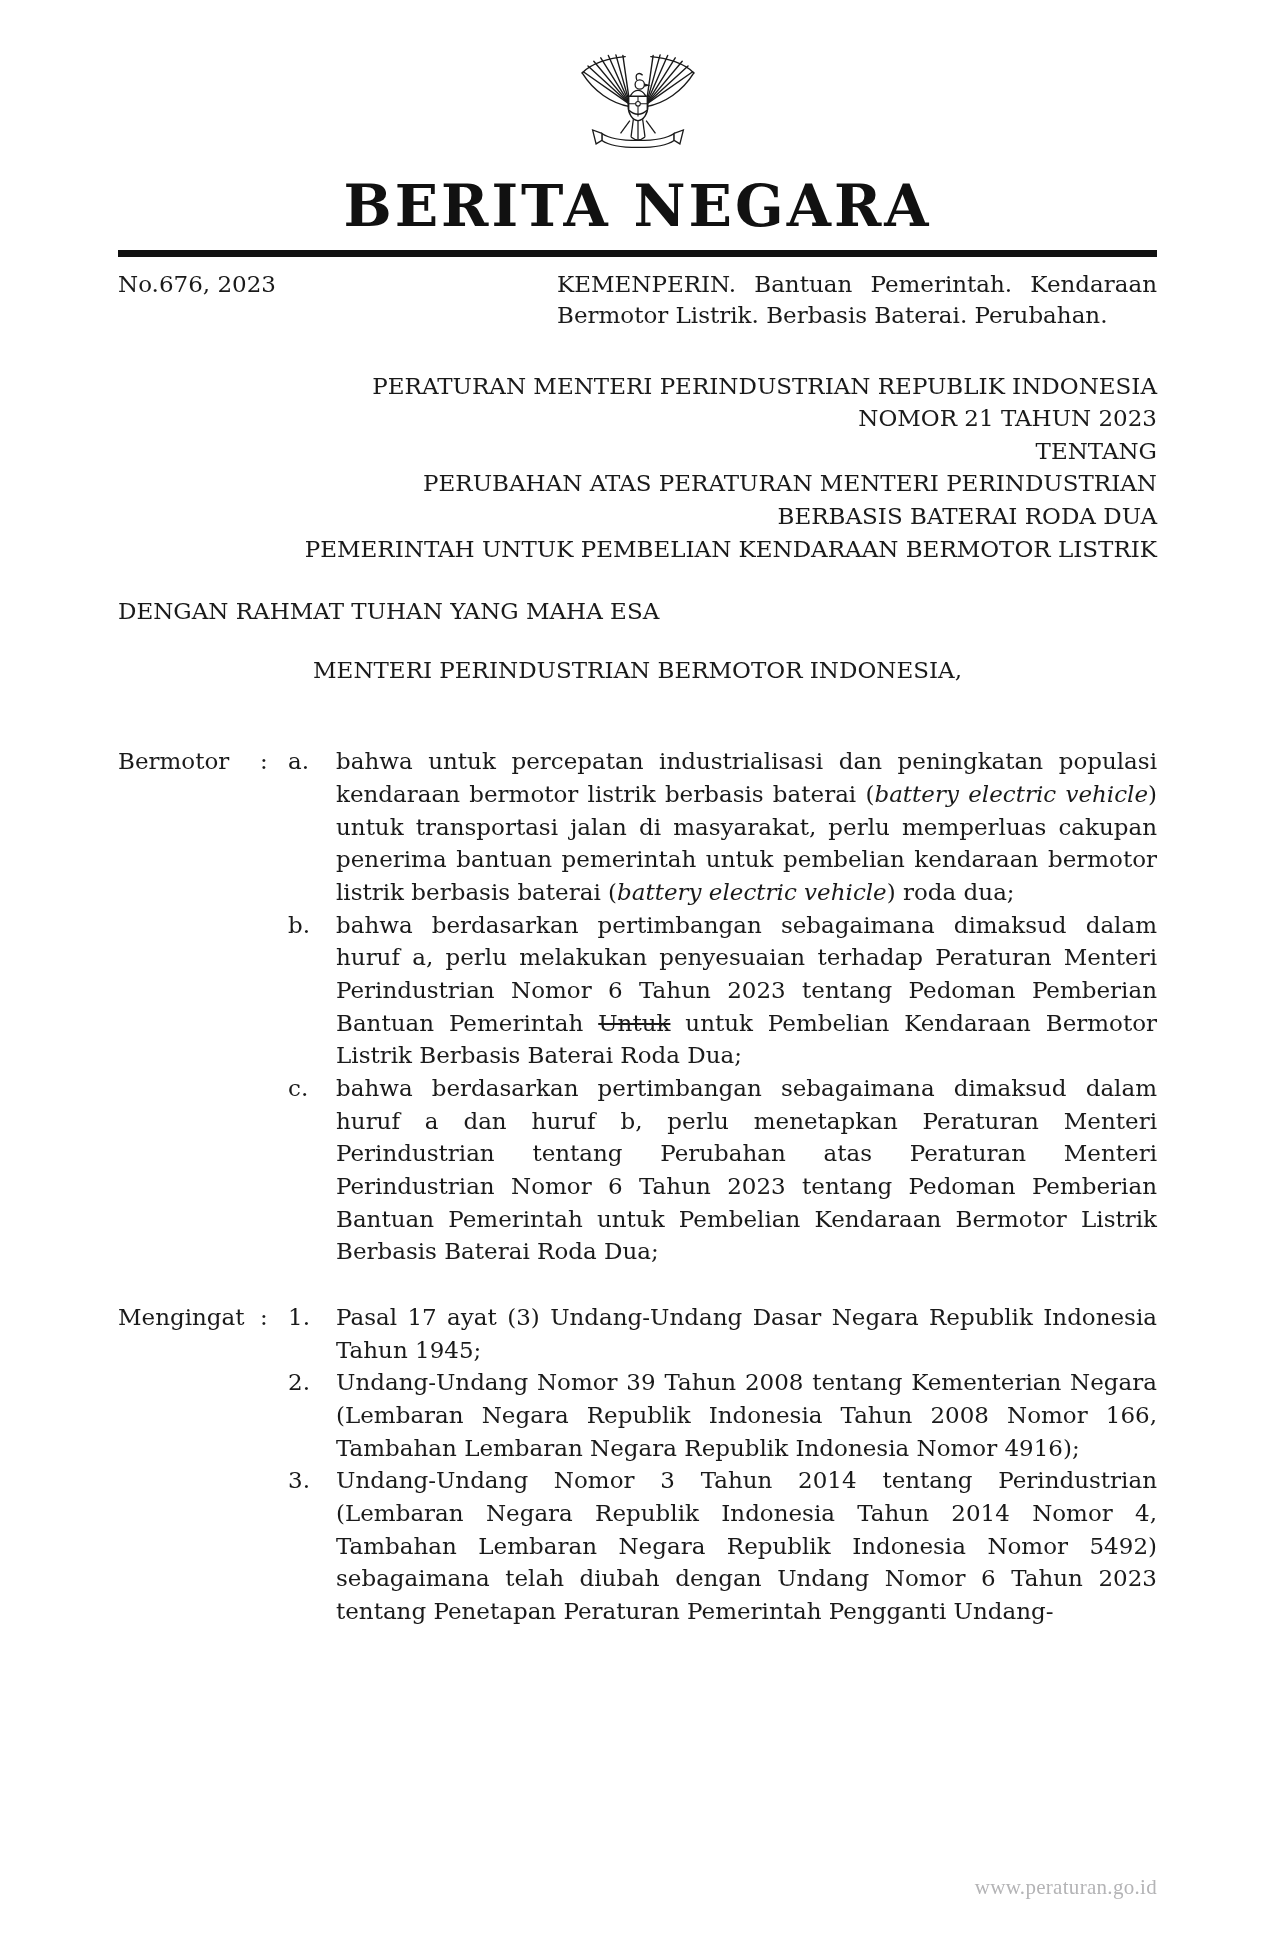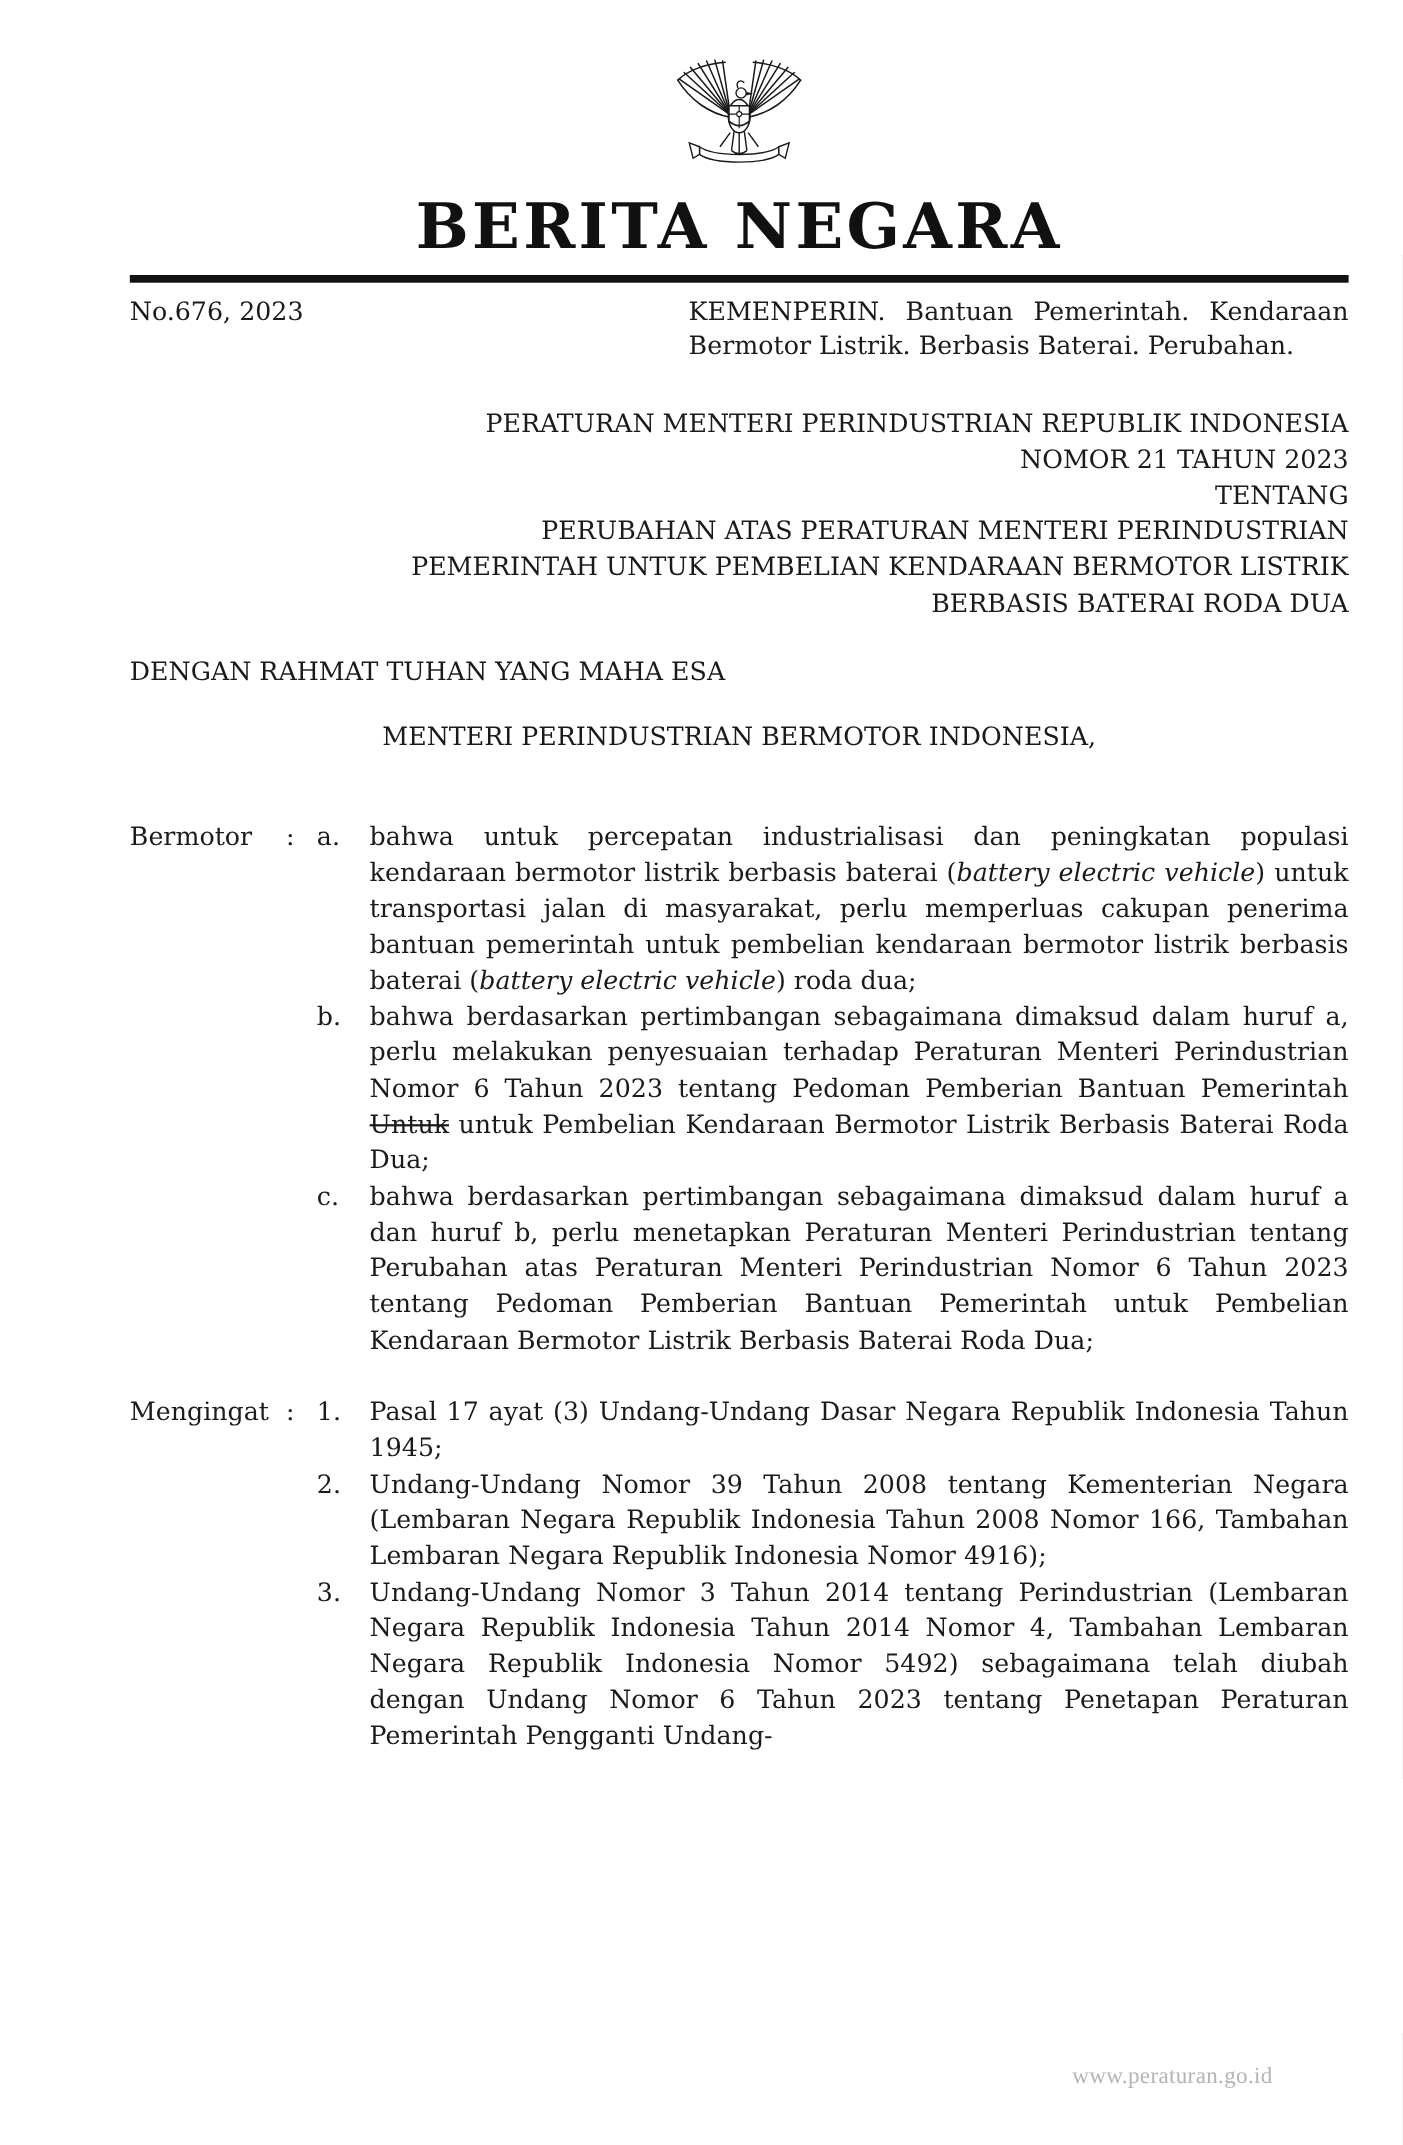--- a/index.html
+++ b/index.html
@@ -1,21 +1,21 @@
 <!DOCTYPE html>
 <html><head>
 <meta charset="utf-8">
 <style>
   * { margin:0; padding:0; box-sizing:border-box; }
   html,body { background:#e9e9e9; }
   .page {
     width:1275px; height:1950px; margin:0 auto; position:relative;
     background:#ffffff; color:#1a1a1a;
     font-family:"DejaVu Serif","Liberation Serif",serif;
-    padding:42px 49px 120px 118px; overflow:hidden;
+    padding:42px 118px 120px 118px; overflow:hidden;
   }
   .emblem-wrap { display:flex; justify-content:center; margin-top:4px; }
   .masthead-title {
     text-align:center; font-weight:700; font-size:57px; line-height:1.13;
     letter-spacing:3px; margin-top:16px; color:#111;
   }
   .rule { height:7px; background:#111; margin-top:12px; }
   .meta-row {
     display:flex; justify-content:space-between; align-items:flex-start;
     margin-top:12px; font-size:23px; line-height:1.35;
@@ -107,22 +107,22 @@
   <div class="meta-row">
     <div class="edition">No.676, 2023</div>
     <div class="subject">KEMENPERIN. Bantuan Pemerintah. Kendaraan Bermotor Listrik. Berbasis Baterai. Perubahan.</div>
   </div>
 
   <div class="title-block">
     <div>PERATURAN MENTERI PERINDUSTRIAN REPUBLIK INDONESIA</div>
     <div>NOMOR 21 TAHUN 2023</div>
     <div>TENTANG</div>
     <div>PERUBAHAN ATAS PERATURAN MENTERI PERINDUSTRIAN</div>
+    <div>BERBASIS BATERAI RODA DUA</div>
     <div>PEMERINTAH UNTUK PEMBELIAN KENDARAAN BERMOTOR LISTRIK</div>
-    <div>BERBASIS BATERAI RODA DUA</div>
   </div>
 
   <div class="invocation">DENGAN RAHMAT TUHAN YANG MAHA ESA</div>
   <div class="official">MENTERI PERINDUSTRIAN BERMOTOR INDONESIA,</div>
 
   <div class="body-sections">
 
     <div class="section">
       <div class="row">
         <div class="col-label">Bermotor</div>

